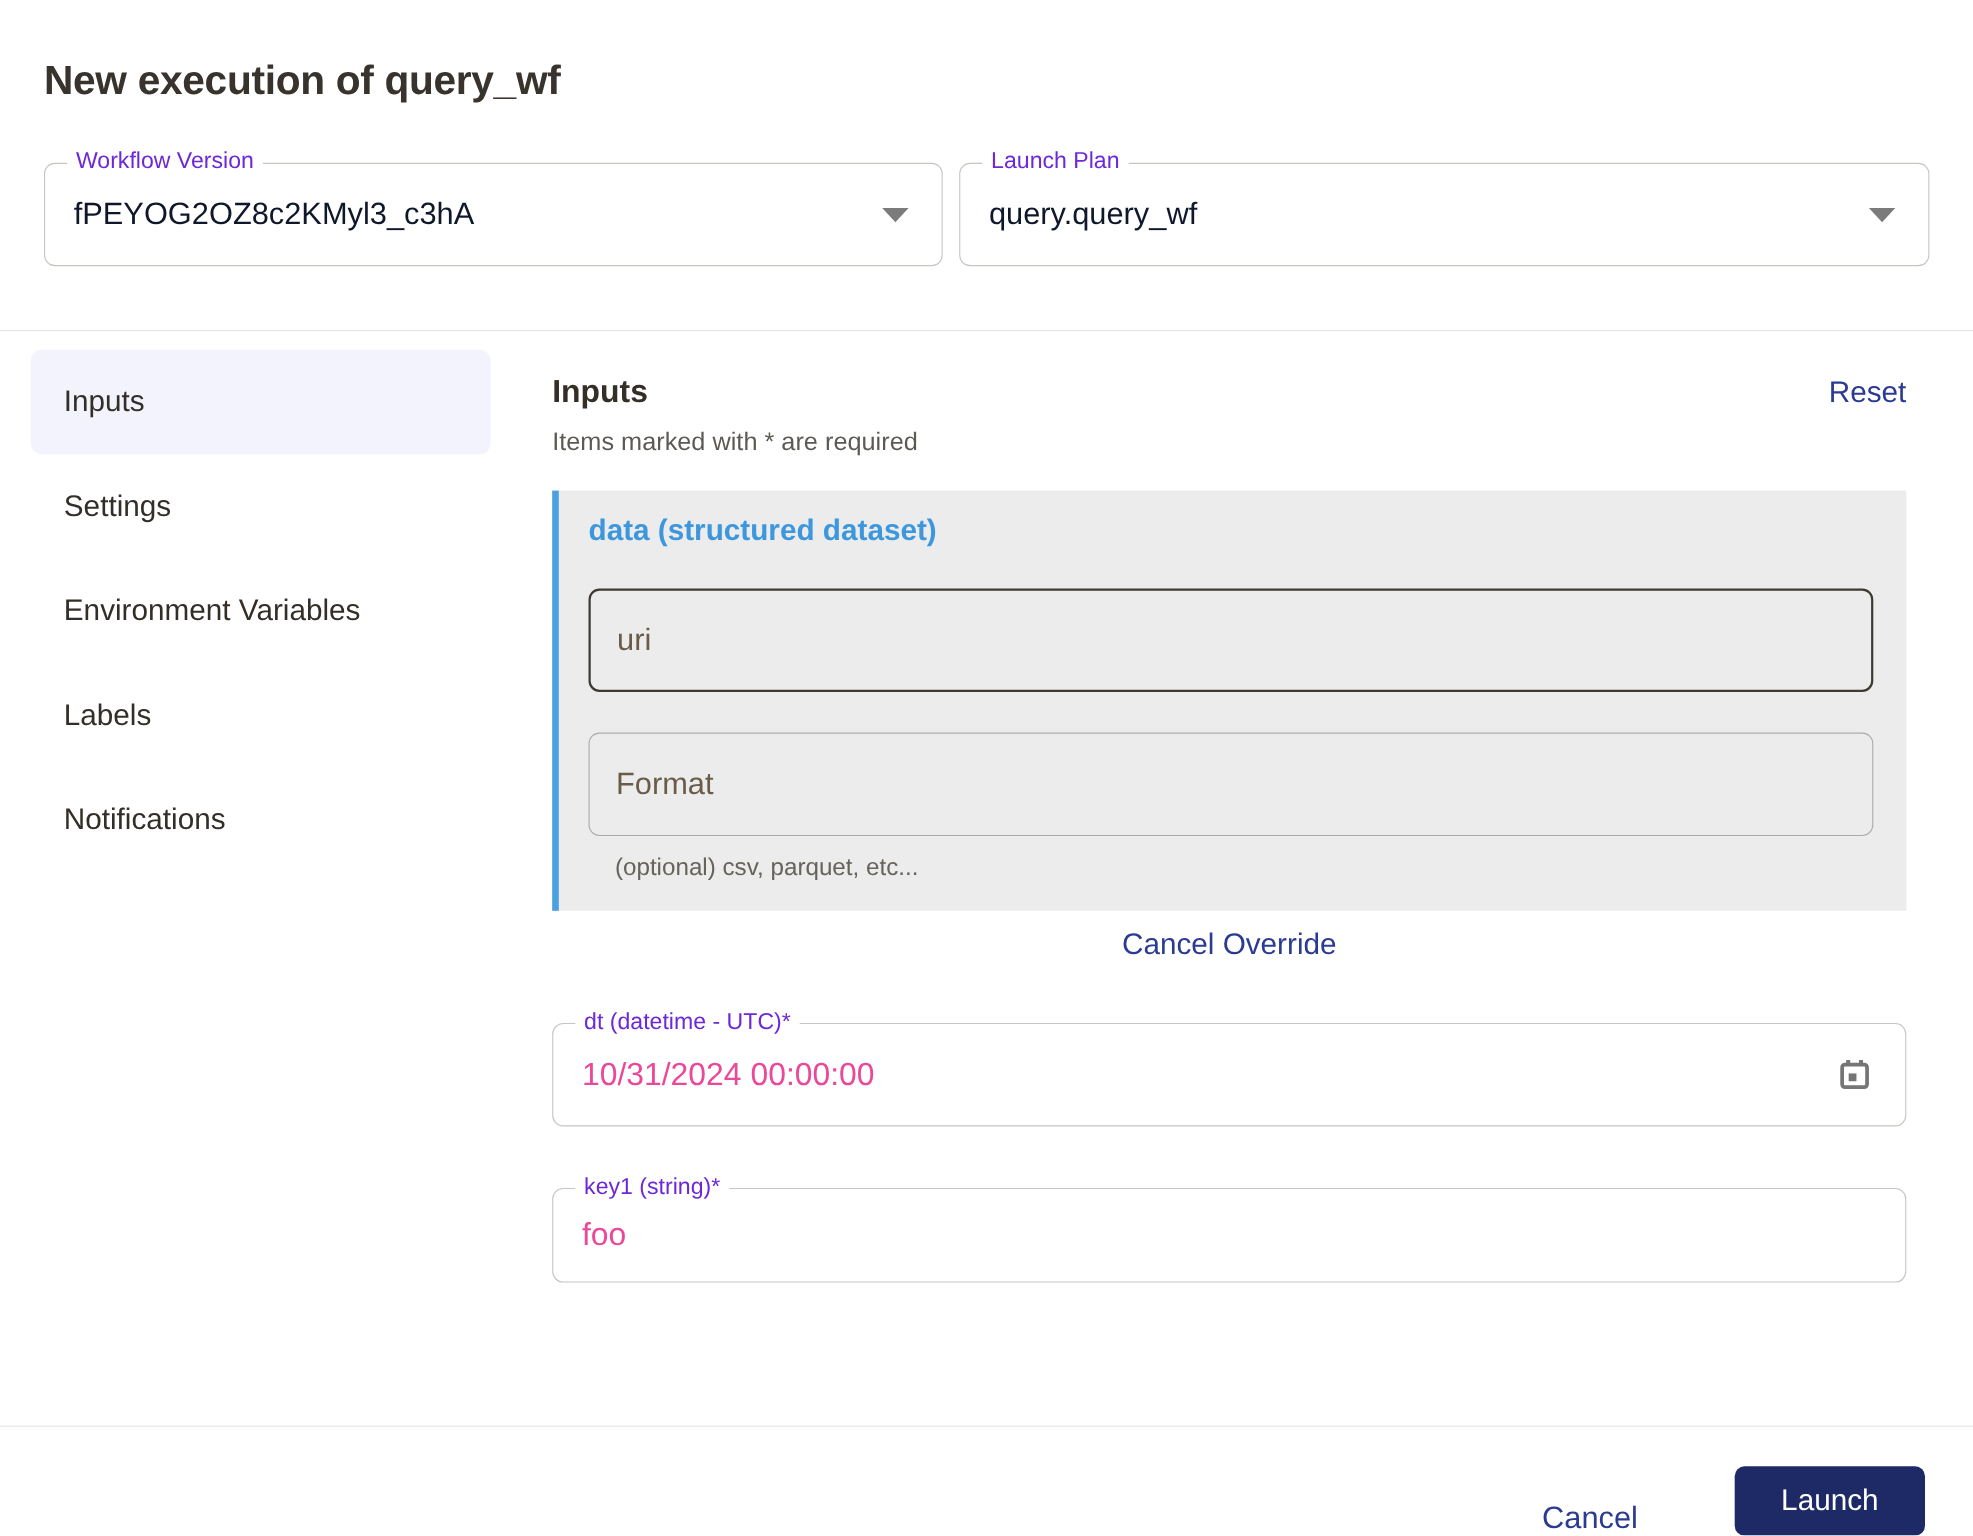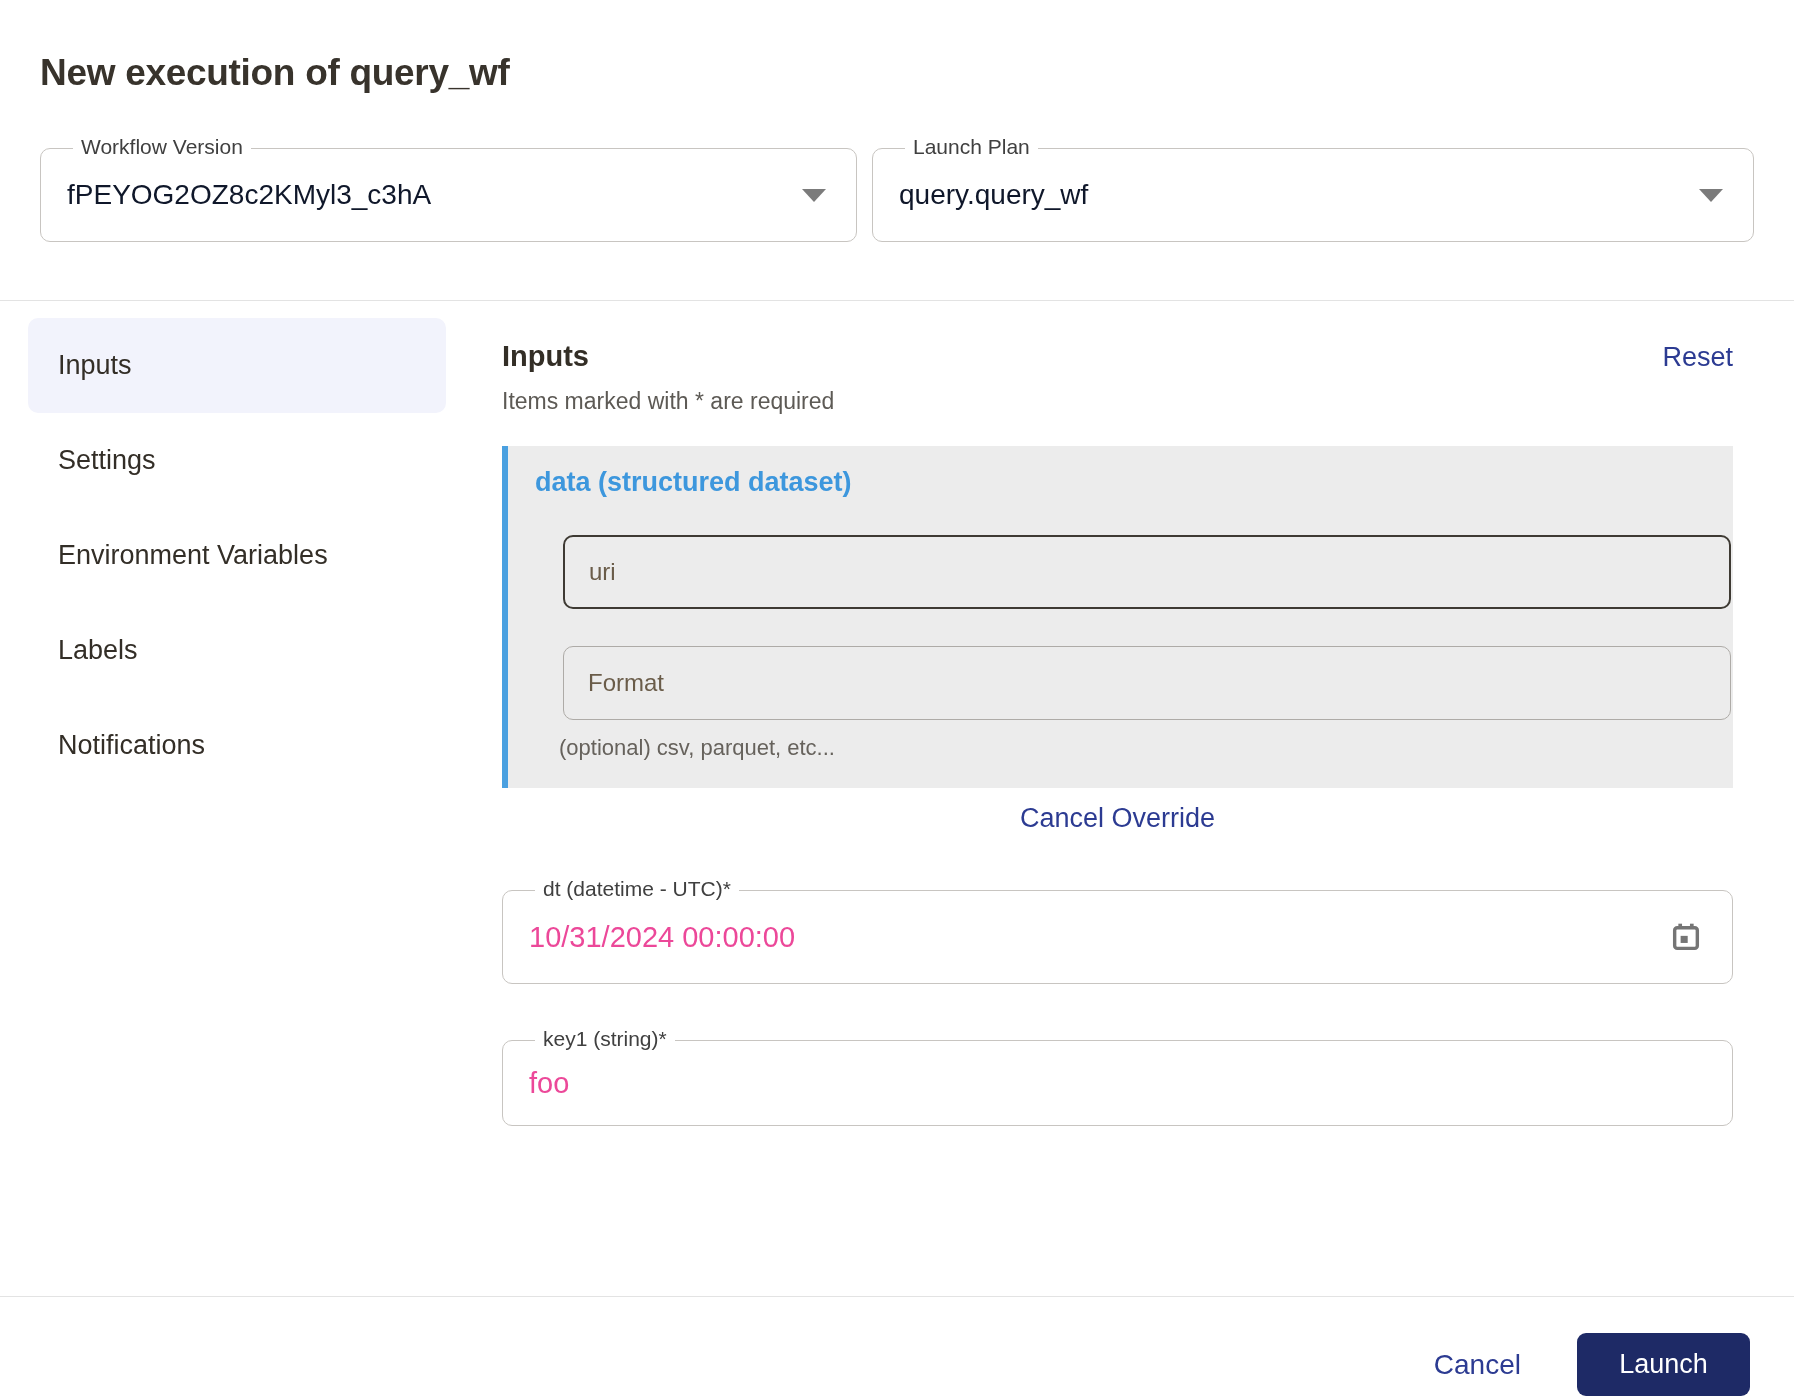--- a/index.html
+++ b/index.html
@@ -19,22 +19,22 @@
 
   
   .selects-row { display: flex; gap: 15px; margin: 54px 40px 0 40px; }
   .outlined-field {
     position: relative; border: 1px solid #c8c5c1; border-radius: 10px;
     height: 94px; display: flex; align-items: center; background: #fff;
   }
   .wf-version { width: 817px; }
   .launch-plan { flex: 1; }
   .field-label {
-    position: absolute; top: -14px; left: 32px; background: #fff;
-    padding: 0 8px; font-size: 21px; color: #404040; white-space: nowrap;
+    position: absolute; top: -14px; left: 20px; background: #fff;
+    padding: 0 8px; font-size: 21px; color: #6d28d9; white-space: nowrap;
   }
   .field-value { padding-left: 26px; font-size: 28px; color: #0f172a; }
   .dropdown-arrow {
     position: absolute; right: 30px; top: 50%; margin-top: -6px;
     width: 0; height: 0; cursor: pointer;
     border-left: 12px solid transparent; border-right: 12px solid transparent;
     border-top: 13px solid #7b7b7b;
   }
 
   .divider { height: 1px; background: #e3e3e3; width: 100%; }
@@ -56,24 +56,24 @@
   .required-note { margin: 15px 0 0 0; font-size: 23px; color: #5d5a55; }
 
   
   .dataset-panel {
     margin-top: 31px; background: var(--panel_bg, #ececec);
     border-left: 6px solid var(--accent_blue_border, #4aa0e0);
     padding: 21px 30px 27px 27px;
   }
   .panel-label { font-size: 27px; font-weight: 700; color: var(--accent_blue_text, #3d97dd); }
   .panel-input {
-    display: block; width: 100%; margin-top: 37px; height: 74px;
+    display: block; width: 100%; margin-top: 37px; height: 94px;
     background: transparent; border-radius: 10px; outline: none;
     font-family: "Liberation Sans", "DejaVu Sans", sans-serif;
-    font-size: 24px; color: #4a4339; padding: 0 24px; margin-left: 28px;
+    font-size: 28px; color: #4a4339; padding: 0 24px;
   }
   .panel-input.uri-input { border: 2px solid #3e3a33; }
   .panel-input.format-input { border: 1px solid #aeaba7; }
   .panel-input::placeholder { color: #6a5c49; opacity: 1; }
   .helper { margin: 15px 0 0 24px; font-size: 22px; color: #66625c; }
 
   .override-row { text-align: center; margin-top: 15px; }
 
   
   .input-field { margin-top: 56px; }
@@ -87,22 +87,22 @@
   .calendar-btn {
     border: none; background: transparent; cursor: pointer;
     width: 56px; height: 56px; margin-right: 18px; padding: 0;
     display: flex; align-items: center; justify-content: center;
   }
   .calendar-btn svg { display: block; }
 
   
   .footer-divider { margin-top: 0; }
   .footer {
-    display: flex; justify-content: flex-end; align-items: center;
-    gap: 56px; padding: 36px 44px 0 0;
+    display: flex; justify-content: flex-end; align-items: flex-end;
+    gap: 88px; padding: 36px 44px 0 0;
   }
   .cancel-link { font-size: 28px; }
   .launch-btn {
     width: 173px; height: 63px; border: none; border-radius: 9px;
     background: var(--launch_button_bg, #1e2a66); color: #ffffff;
     font-family: "Liberation Sans", "DejaVu Sans", sans-serif;
     font-size: 27px; cursor: pointer;
   }
 </style>
 </head>

